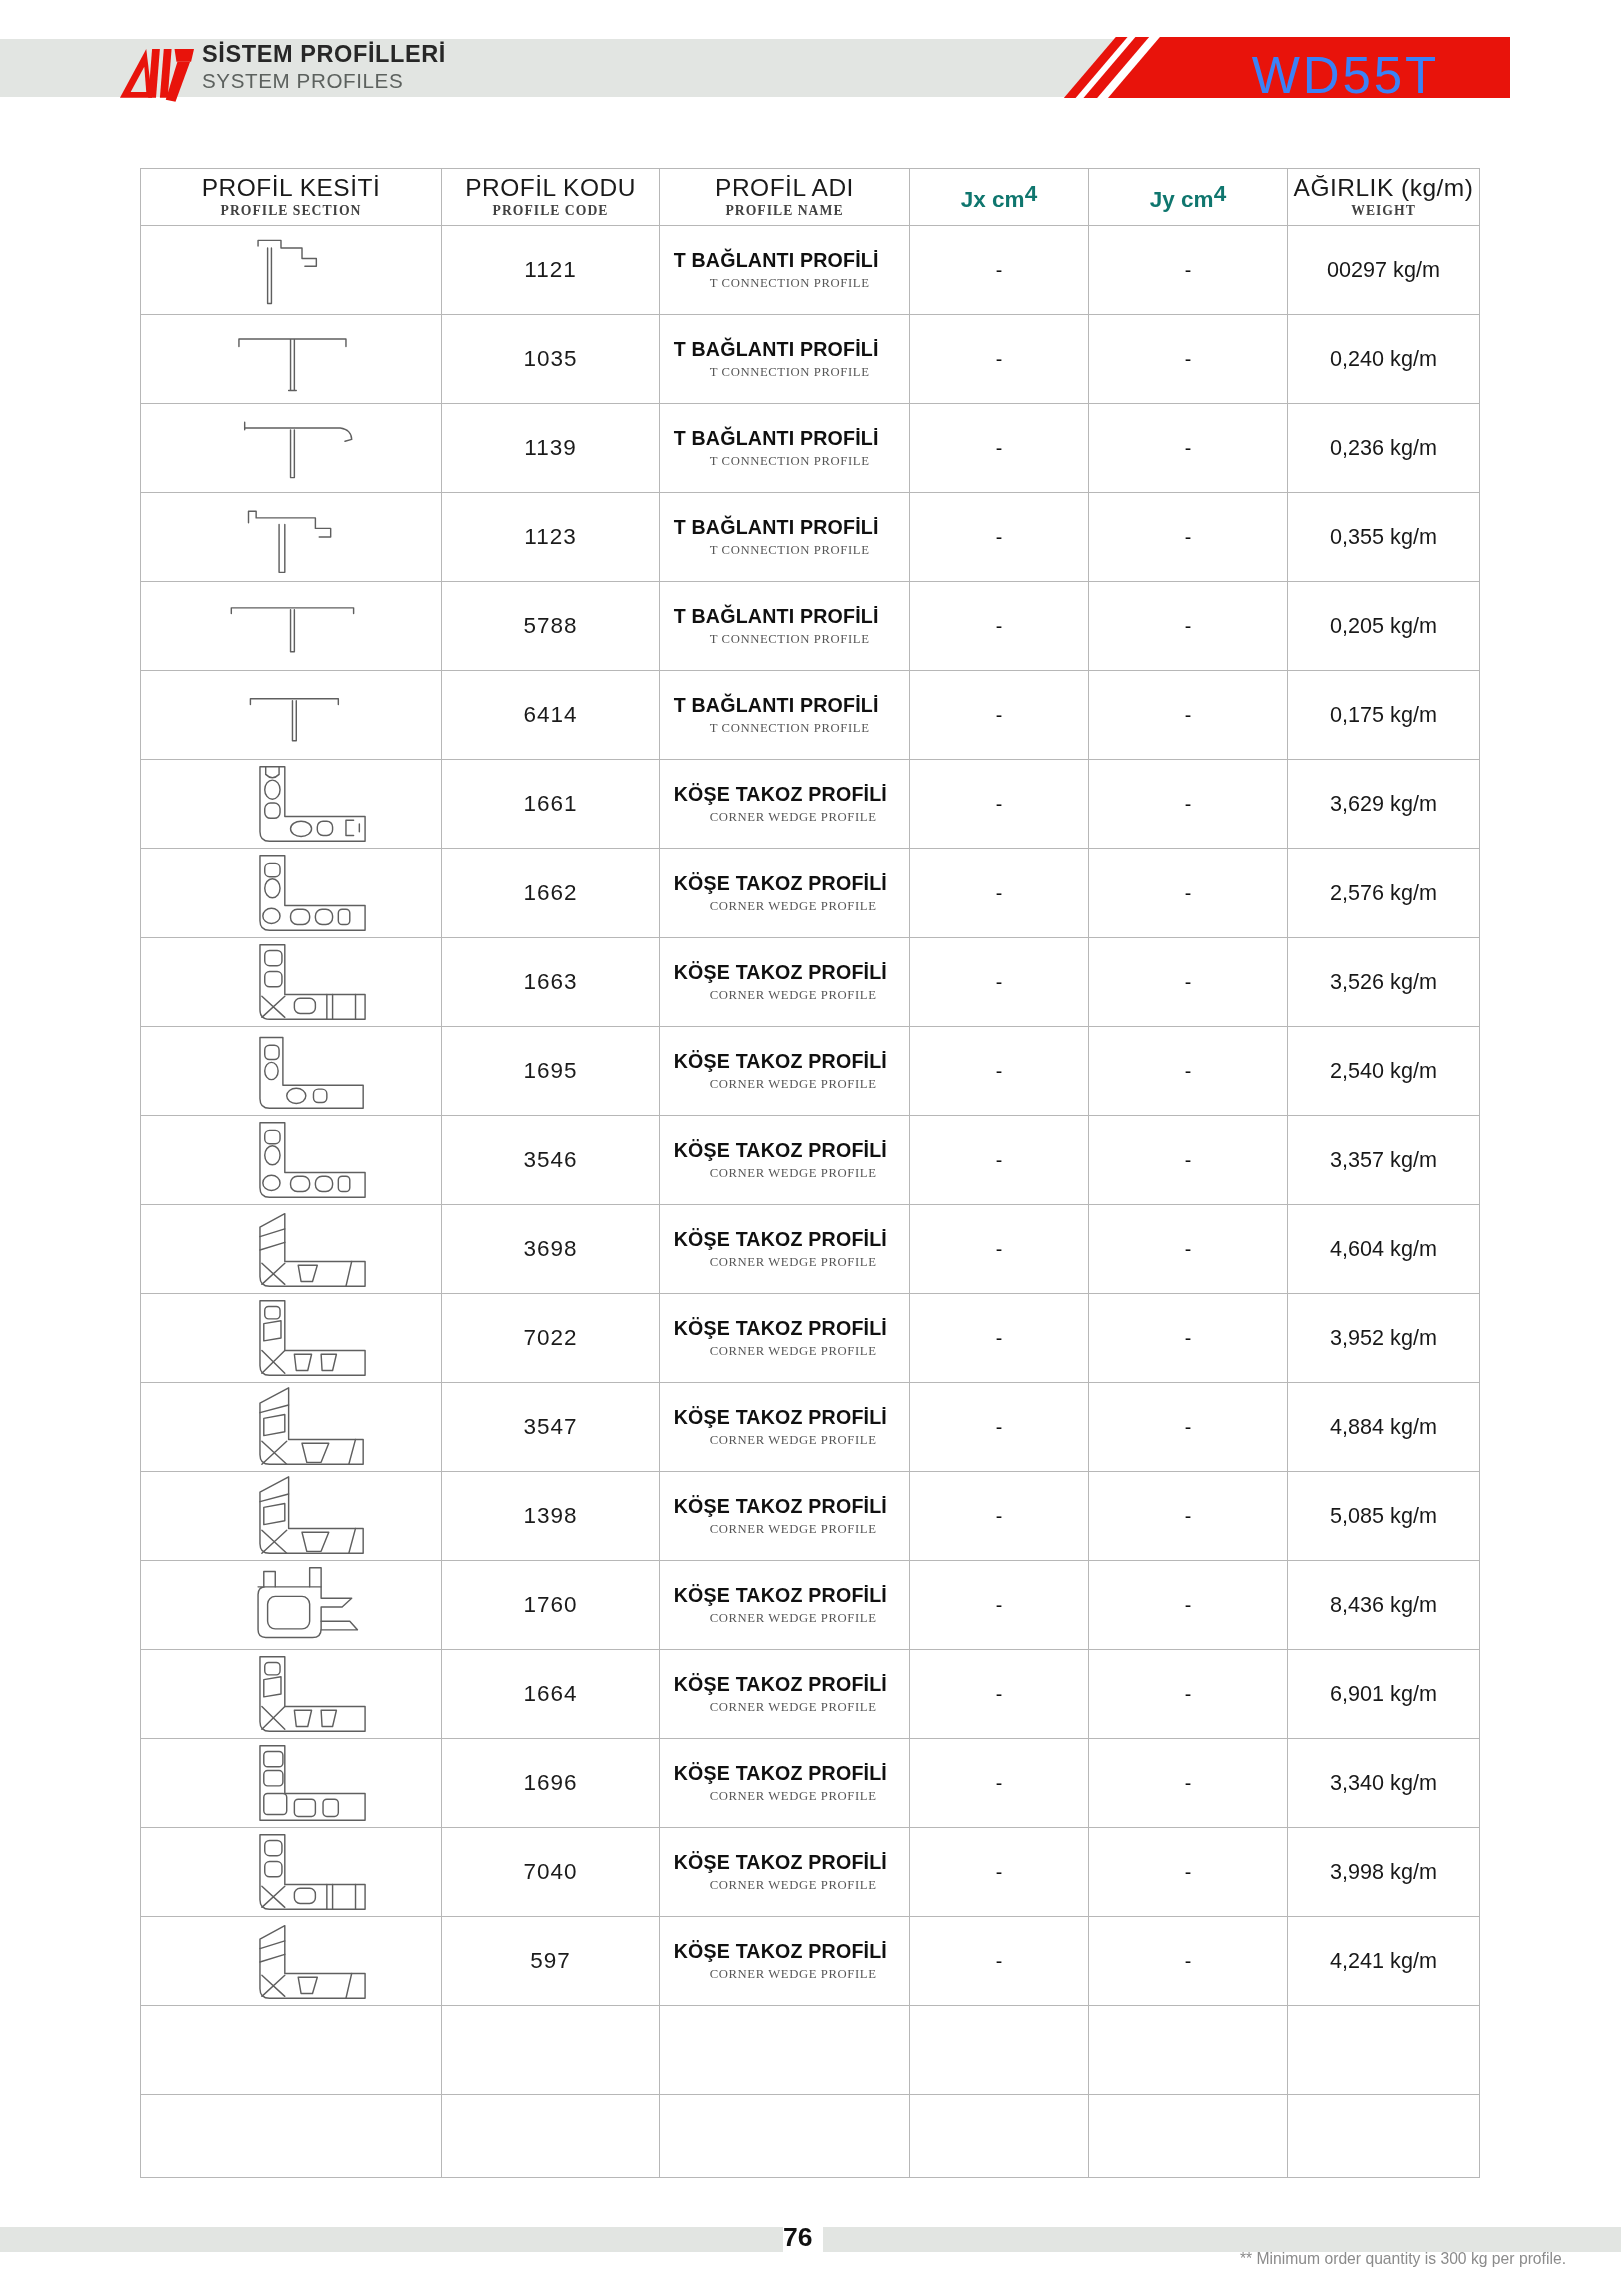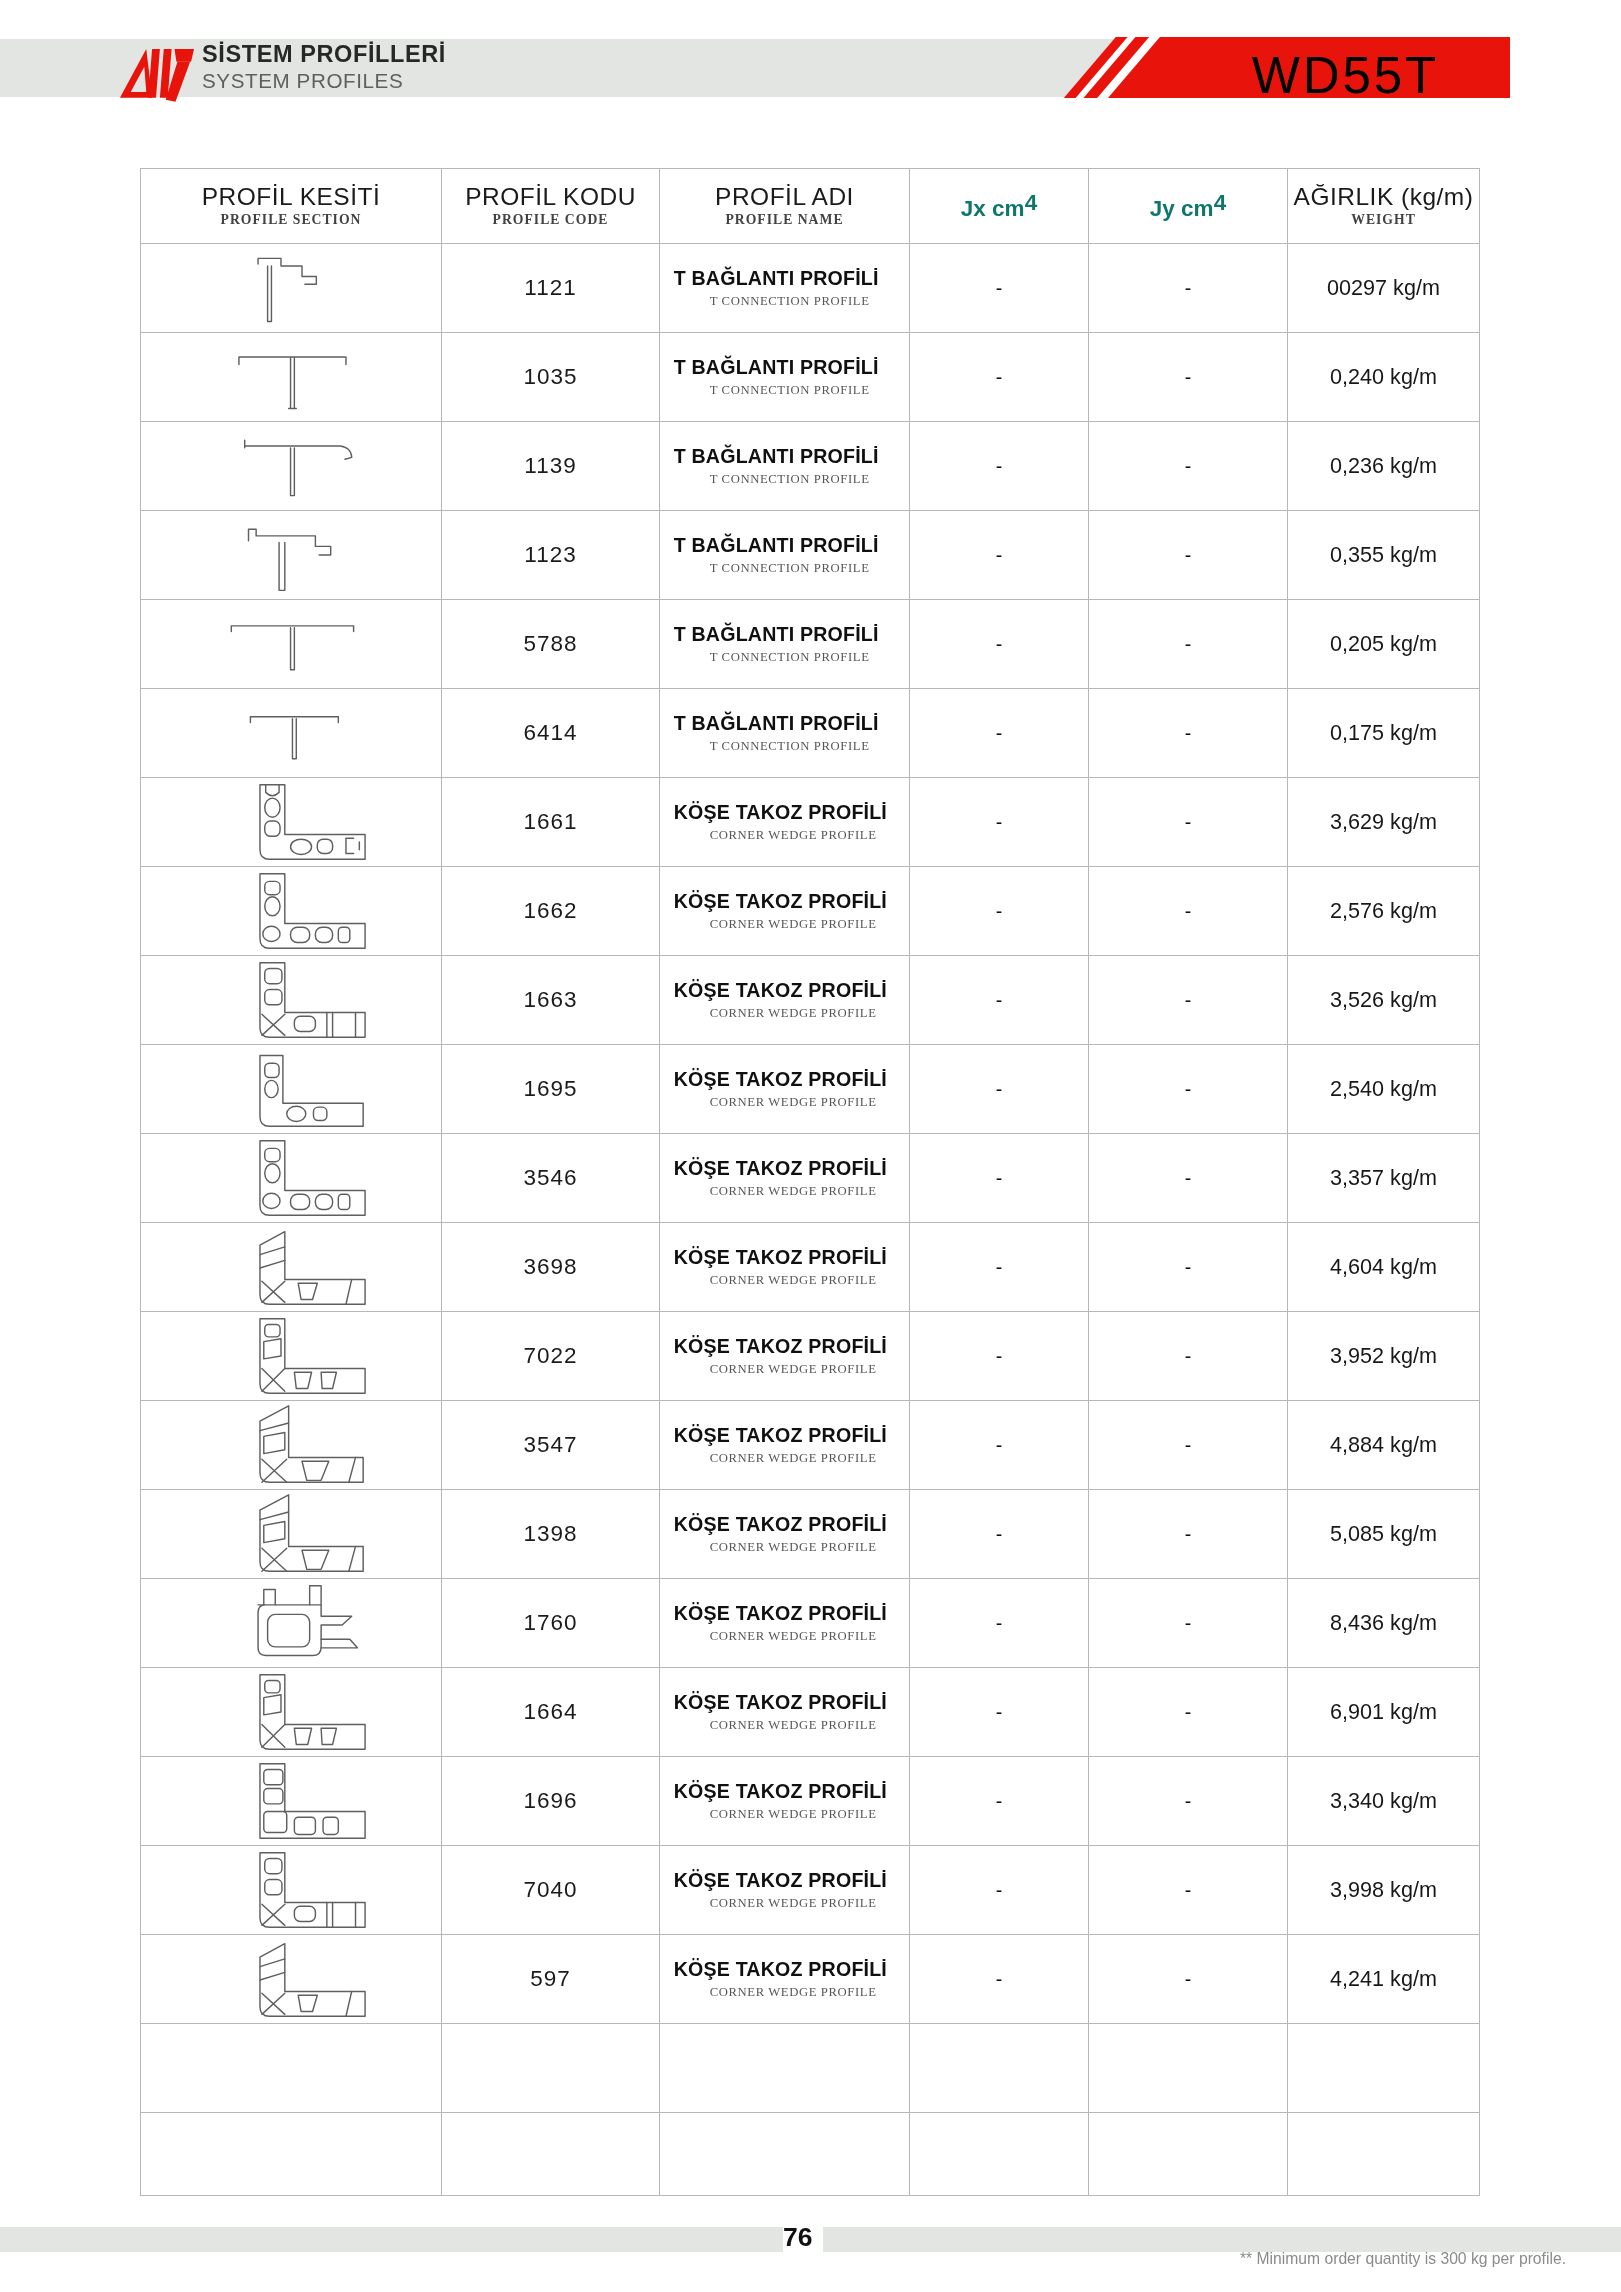--- a/index.html
+++ b/index.html
@@ -14,32 +14,32 @@
   }
   .brand-logo{position:absolute;left:118px;top:41px;width:76px;height:61px;}
   .brand-text{position:absolute;left:202px;top:43px;line-height:1;}
   .brand-title{font-size:23.5px;font-weight:bold;color:#272727;letter-spacing:0.6px;}
   .brand-subtitle{font-size:20.6px;color:#5c615e;margin-top:4.9px;letter-spacing:0.6px;}
   .model-banner{position:absolute;left:1055px;top:37px;width:455px;height:61px;}
   .model-banner svg{position:absolute;left:0;top:0;}
   .model-banner .code{
     position:absolute;left:127px;top:0;width:327px;height:76px;
     display:flex;align-items:center;justify-content:center;
-    color:#000000;font-size:51px;letter-spacing:2.9px;font-weight:normal;
+    color:#3b82f6;font-size:51px;letter-spacing:2.9px;font-weight:normal;
   }
   
   table.profiles{
     position:absolute;left:140px;top:168px;border-collapse:collapse;
     table-layout:fixed;width:1339px;background:#fff;
   }
   table.profiles td, table.profiles th{
     border:1px solid #b7b7b7;padding:0;vertical-align:middle;text-align:center;
     overflow:hidden;
   }
-  tr.head-row{height:75px;margin-left:20px;}
+  tr.head-row{height:57px;margin-left:20px;}
   tr.data-row{height:89px;}
   tr.empty-row-a{height:89px;}
   tr.empty-row-b{height:83px;}
   .h-tr{font-size:24.5px;color:#1a1a1a;font-weight:normal;letter-spacing:0.5px;line-height:1.05;}
   .h-en{font-family:"Liberation Serif", serif;font-size:13.7px;color:#424242;letter-spacing:1px;margin-top:2px;}
   .h-j{font-size:22.5px;color:#0f766e;}
   .cell-code{font-size:22.5px;color:#1b1b1b;letter-spacing:1px;}
   .cell-name{text-align:left !important;padding-left:13.7px !important;}
   .name-tr{font-size:19.6px;font-weight:bold;color:#101010;letter-spacing:0.2px;}
   .name-en{font-family:"Liberation Serif", serif;font-size:12.7px;color:#565656;letter-spacing:0.6px;margin-top:3.9px;margin-left:36px;}

